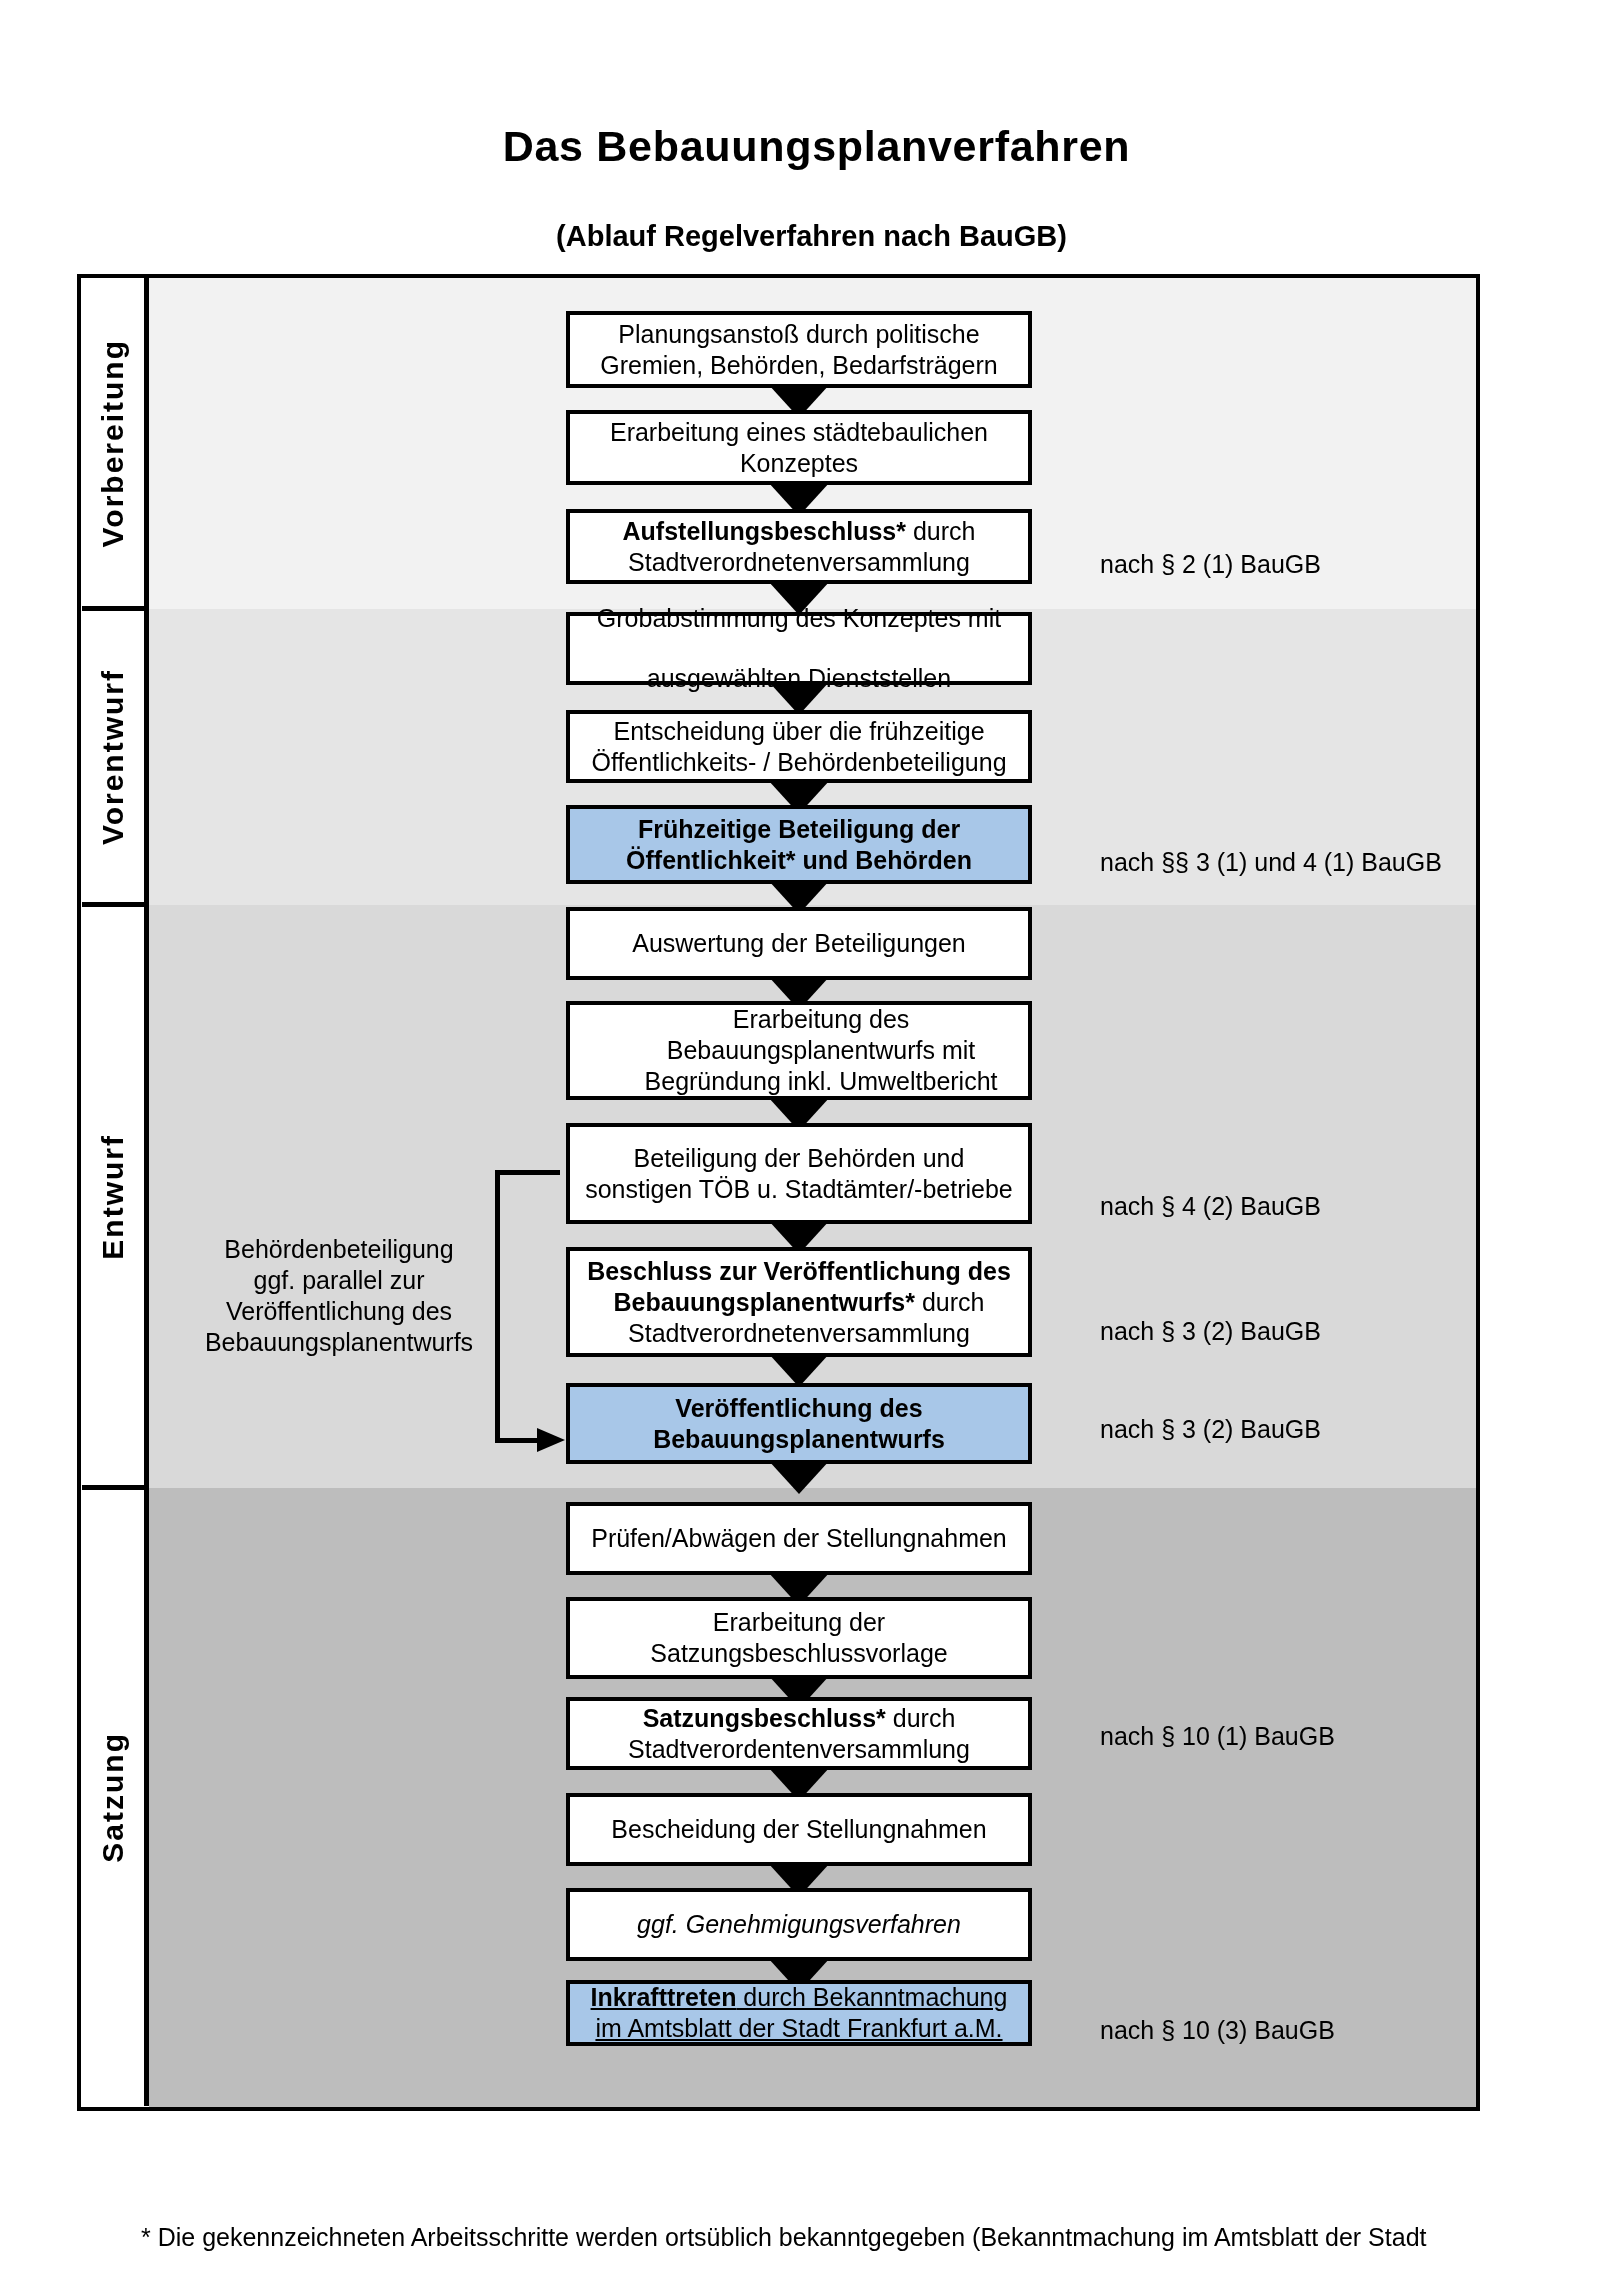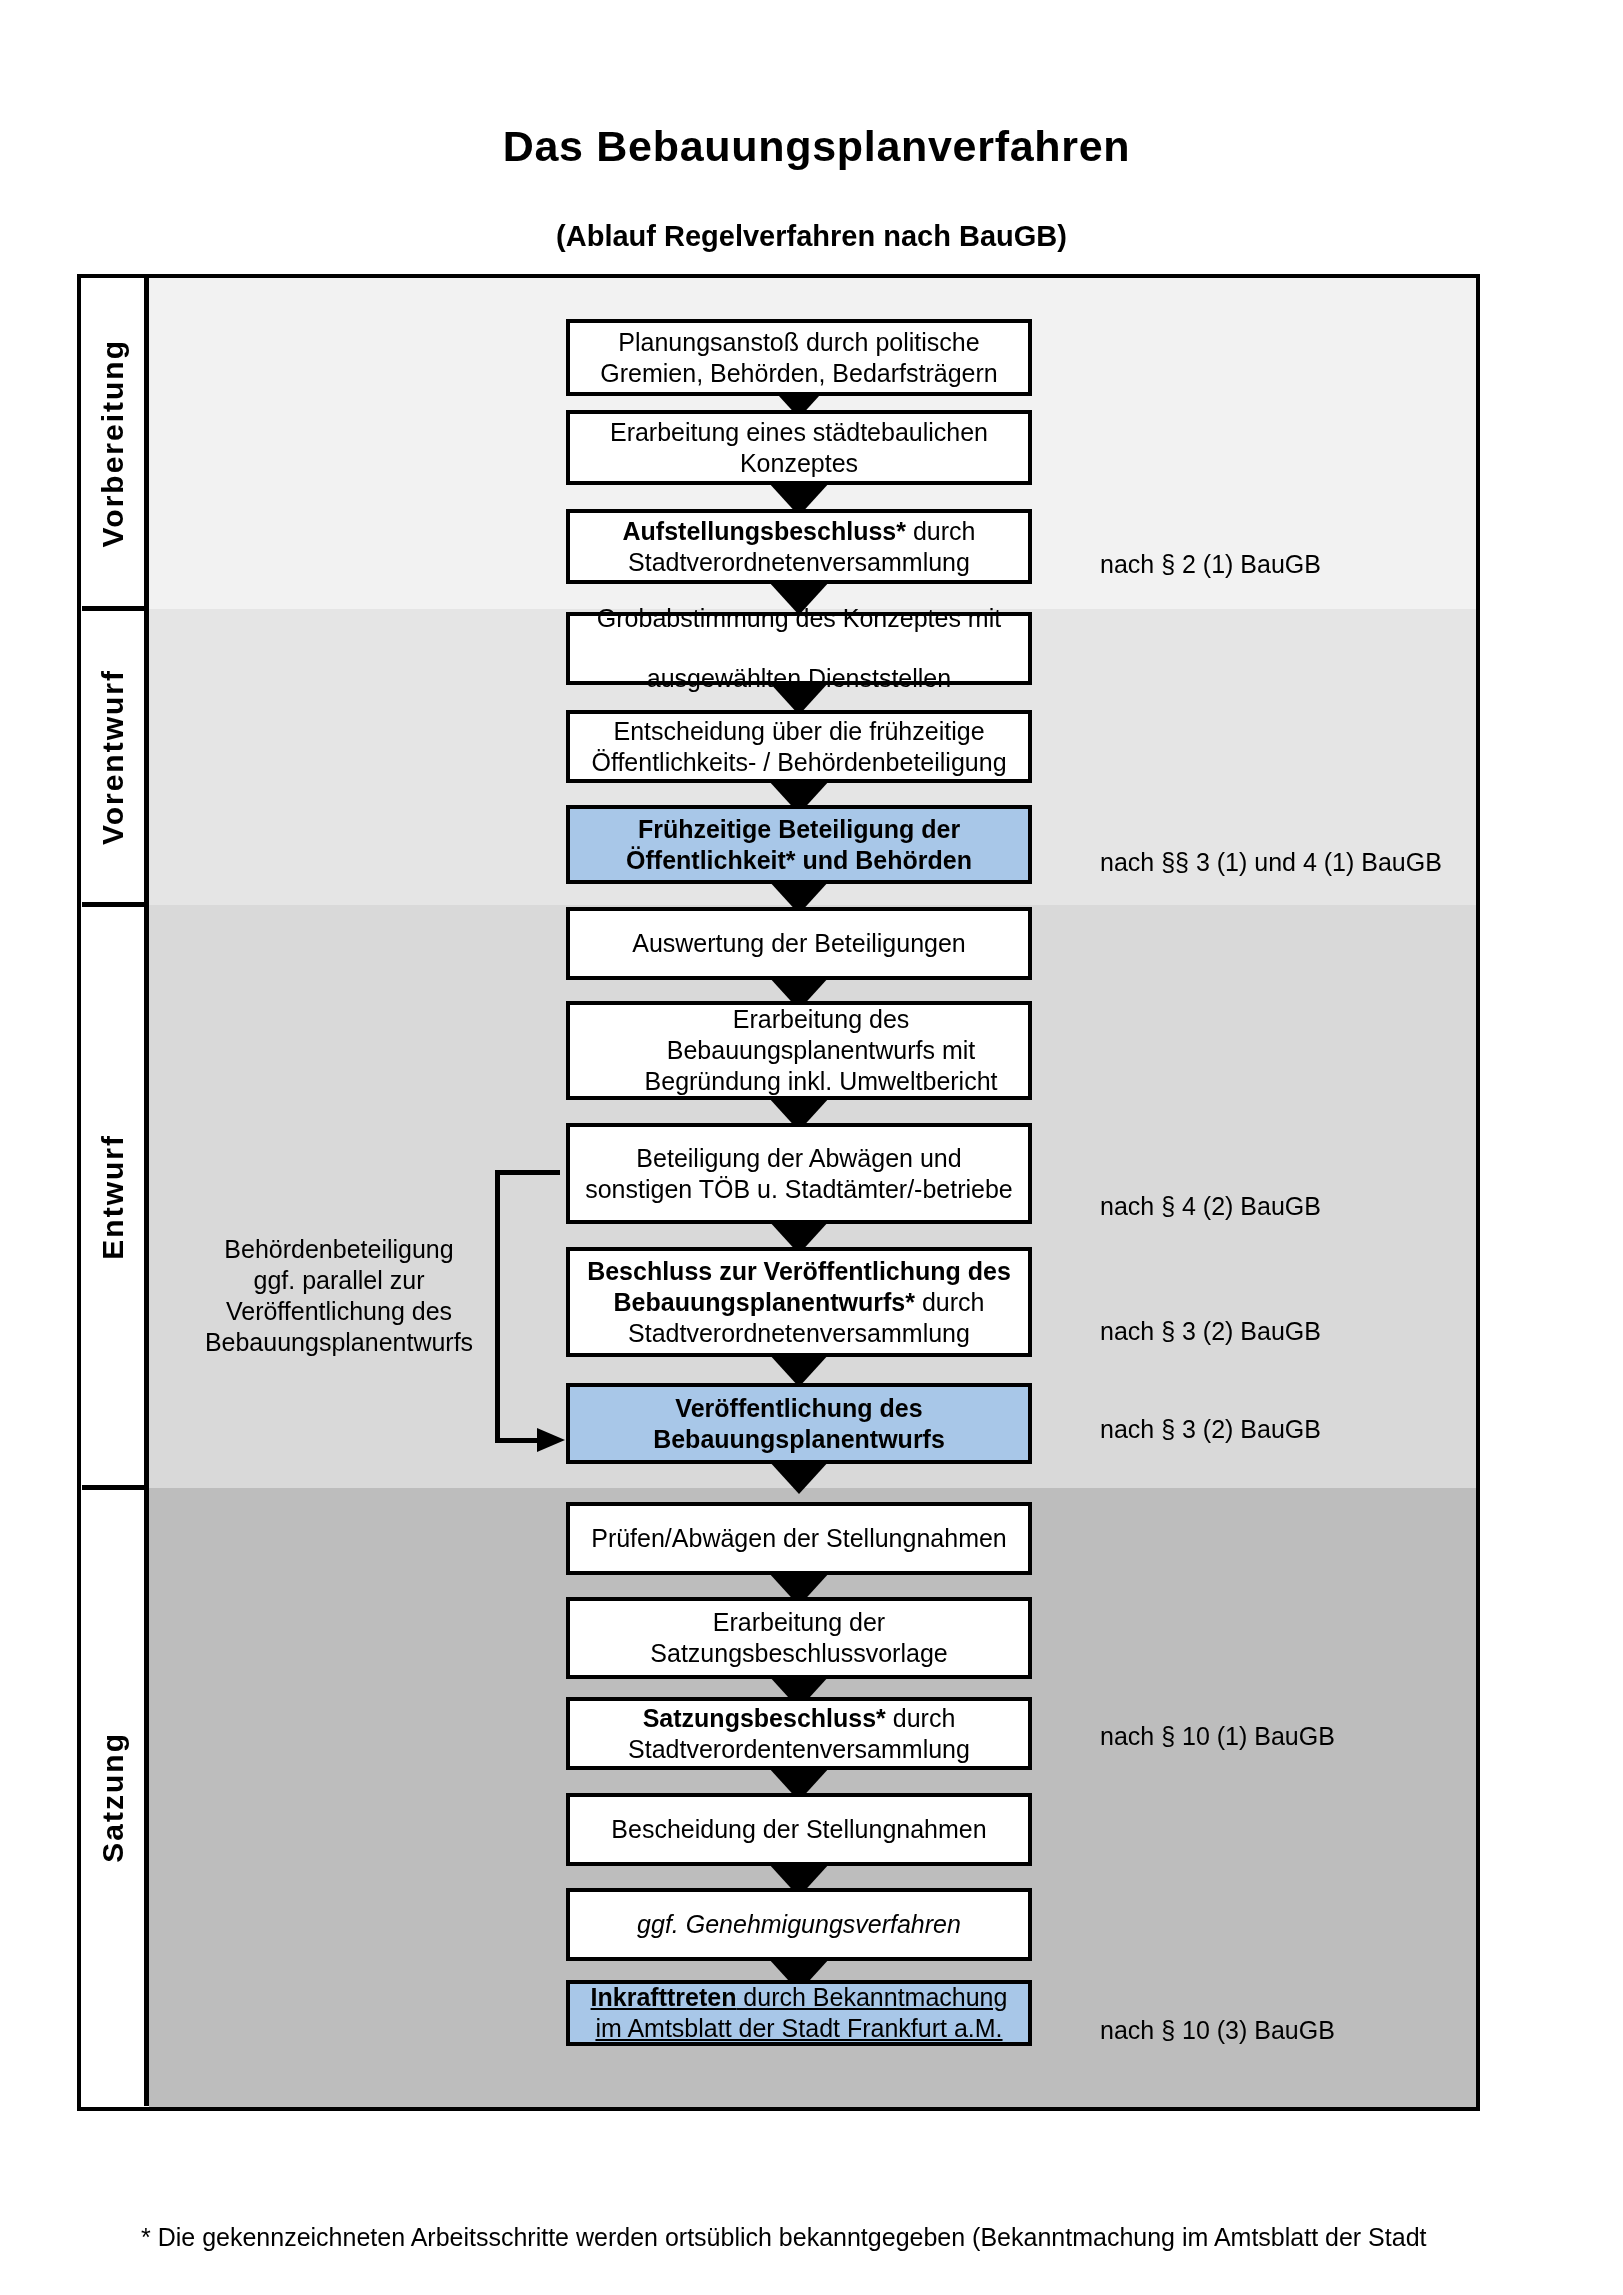--- a/index.html
+++ b/index.html
@@ -55,21 +55,21 @@
     <div class="abs band" style="top: 905px; height: 583px; background: rgb(217, 217, 217);"></div>
     <div class="abs label-cell" style="top: 905px; height: 583px;">
       <span>Entwurf</span>
     </div>
     <div class="abs cell-sep" style="top: 1485px;"></div>
     <div class="abs band" style="top: 1488px; height: 619px; background: rgb(189, 189, 189);"></div>
     <div class="abs label-cell" style="top: 1488px; height: 619px;">
       <span>Satzung</span>
     </div>
     <div class="abs labelcol-divider"></div>
-    <div class="abs flow-box" style="top: 311px; height: 77px; margin-top: 8px;">
+    <div class="abs flow-box" style="top: 311px; height: 77px;">
       <div><span>Planungsanstoß durch politische</span></div>
       <div><span>Gremien, Behörden, Bedarfsträgern</span></div>
     </div>
     <div class="abs arrow-down" style="left: 768px; top: 384px;"></div>
     <div class="abs flow-box" style="top: 410px; height: 75px;">
       <div><span>Erarbeitung eines städtebaulichen</span></div>
       <div><span>Konzeptes</span></div>
     </div>
     <div class="abs arrow-down" style="left: 768px; top: 482px;"></div>
     <div class="abs flow-box" style="top: 509px; height: 75px;">
@@ -96,21 +96,21 @@
       <div><span>Auswertung der Beteiligungen</span></div>
     </div>
     <div class="abs arrow-down" style="left: 768px; top: 976px;"></div>
     <div class="abs flow-box" style="top: 1001px; height: 99px; padding-left: 48px;">
       <div><span>Erarbeitung des</span></div>
       <div><span>Bebauungsplanentwurfs mit</span></div>
       <div><span>Begründung inkl. Umweltbericht</span></div>
     </div>
     <div class="abs arrow-down" style="left: 768px; top: 1097px;"></div>
     <div class="abs flow-box" style="top: 1123px; height: 101px;">
-      <div><span>Beteiligung der Abwägen und</span></div>
+      <div><span>Beteiligung der Behörden und</span></div>
       <div><span>sonstigen TÖB u. Stadtämter/-betriebe</span></div>
     </div>
     <div class="abs arrow-down" style="left: 768px; top: 1220px;"></div>
     <div class="abs flow-box" style="top: 1247px; height: 110px;">
       <div><span class="seg-b">Beschluss zur Veröffentlichung des</span></div>
       <div><span class="seg-b">Bebauungsplanentwurfs*</span><span> durch</span></div>
       <div><span>Stadtverordnetenversammlung</span></div>
     </div>
     <div class="abs arrow-down" style="left: 768px; top: 1353px;"></div>
     <div class="abs flow-box" style="top: 1383px; height: 81px; background: rgb(168, 199, 232);">

